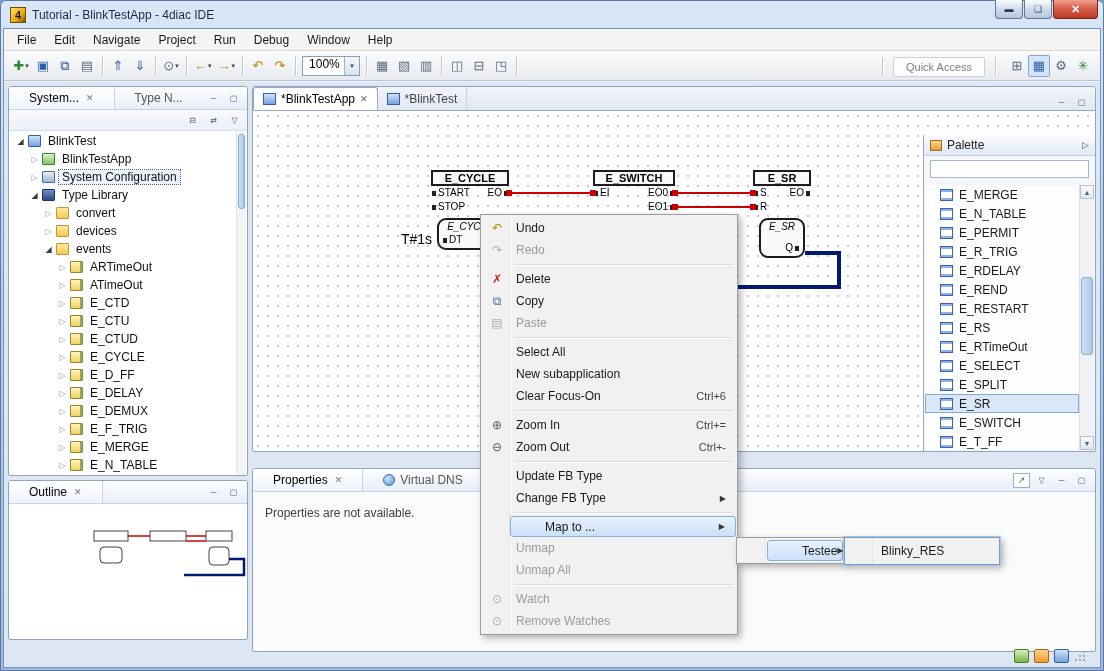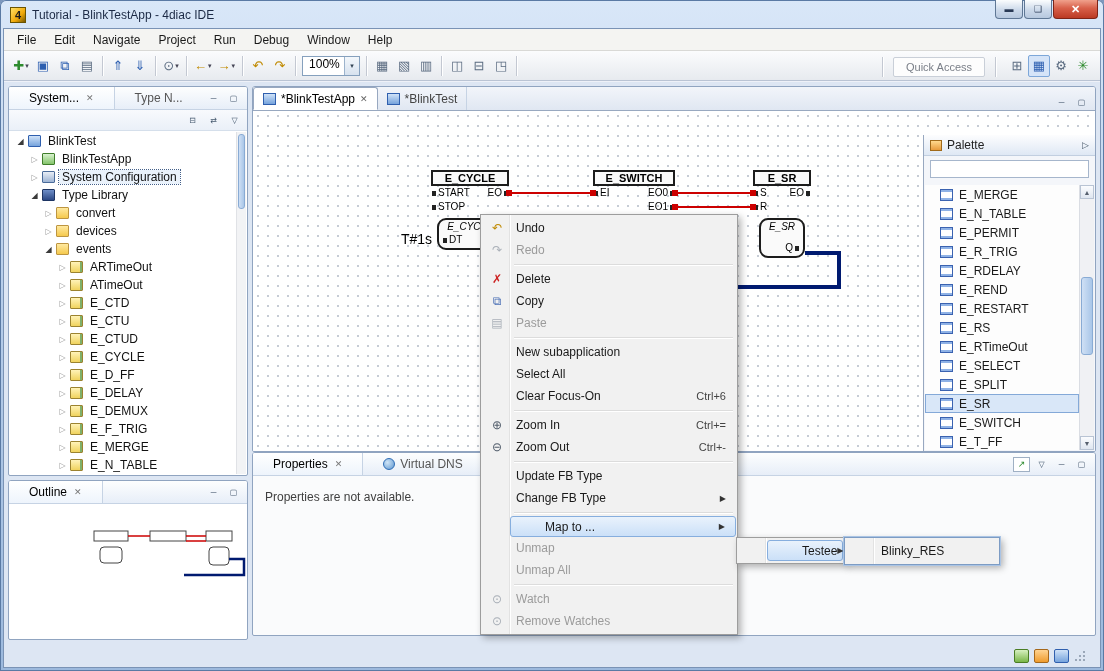--- a/index.html
+++ b/index.html
@@ -97,21 +97,21 @@
   #pal-search { margin:4px 6px 2px; height:18px; background:#fff; border:1px solid #a6b6cc; width:calc(100% - 12px); font-size:11px; padding:0 4px; font-family:"Liberation Sans",sans-serif; }
   #pal-list { position:absolute; top:50px; left:1px; right:16px; bottom:1px; background:#fdfdfd; overflow:hidden; }
   .pitem { height:19px; display:flex; align-items:center; gap:6px; padding-left:14px; font-size:12px; color:#1a1a1a; border:1px solid transparent; }
   .pitem.sel { background:#d9e7f8; border-color:#84a9d8; }
   .pal-ic { width:13px; height:12px; background:#fff; border:1px solid #3a62b0; box-shadow:inset 0 -2px 0 #8fb2e6, inset 0 2px 0 #8fb2e6; flex:none; }
   #pal-scroll { position:absolute; top:50px; right:1px; width:15px; bottom:1px; background:#f0f1f4; border-left:1px solid #dadde3; font-size:7px; color:#56606e; }
   .sar { height:14px; display:flex; align-items:center; justify-content:center; background:linear-gradient(#fbfcfe,#dfe6f0); border:1px solid #b9c4d4; }
   .sar.bot { position:absolute; bottom:0; left:0; right:0; }
 
   
-  #props { left:248px; top:370px; width:844px; height:184px; background:#fafbfc; }
+  #props { left:248px; top:386px; width:844px; height:184px; background:#fafbfc; }
   #props-msg { font-size:12px; color:#404040; padding:14px 12px; }
   .ic-globe { width:12px; height:12px; border-radius:50%; border:1px solid #2d6cb5; background:radial-gradient(circle at 35% 35%,#cfe4f6,#5e97d0); flex:none; }
 
   
   #status { position:absolute; left:0; right:0; bottom:0; height:22px; display:flex; align-items:center; justify-content:flex-end; gap:5px; padding-right:14px; }
   .st-ic { width:15px; height:14px; border-radius:2px; }
   .st-leaf { background:linear-gradient(#d6f0c0,#7ab648); border:1px solid #4a7d24; }
   .st-book { background:linear-gradient(#ffd391,#ef9b2d); border:1px solid #a5671a; }
   .st-grid { background:linear-gradient(#cfe2f8,#76a3dc); border:1px solid #2f5fae; }
   #grip { width:12px; height:12px; background:
@@ -613,25 +613,25 @@
       <span class="gi g-blue">⧉</span>
       <span class="lbl">Copy</span>
     </div>
     <div class="mi dis">
       <span class="gi g-dis">▤</span>
       <span class="lbl">Paste</span>
     </div>
     <div class="msep"></div>
     <div class="mi">
       <span class="gi "></span>
+      <span class="lbl">Select All</span>
+    </div>
+    <div class="mi">
+      <span class="gi "></span>
       <span class="lbl">New subapplication</span>
-    </div>
-    <div class="mi">
-      <span class="gi "></span>
-      <span class="lbl">Select All</span>
     </div>
     <div class="mi">
       <span class="gi "></span>
       <span class="lbl">Clear Focus-On</span>
       <span class="sc">Ctrl+6</span>
     </div>
     <div class="msep"></div>
     <div class="mi">
       <span class="gi g-gray">⊕</span>
       <span class="lbl">Zoom In</span>

